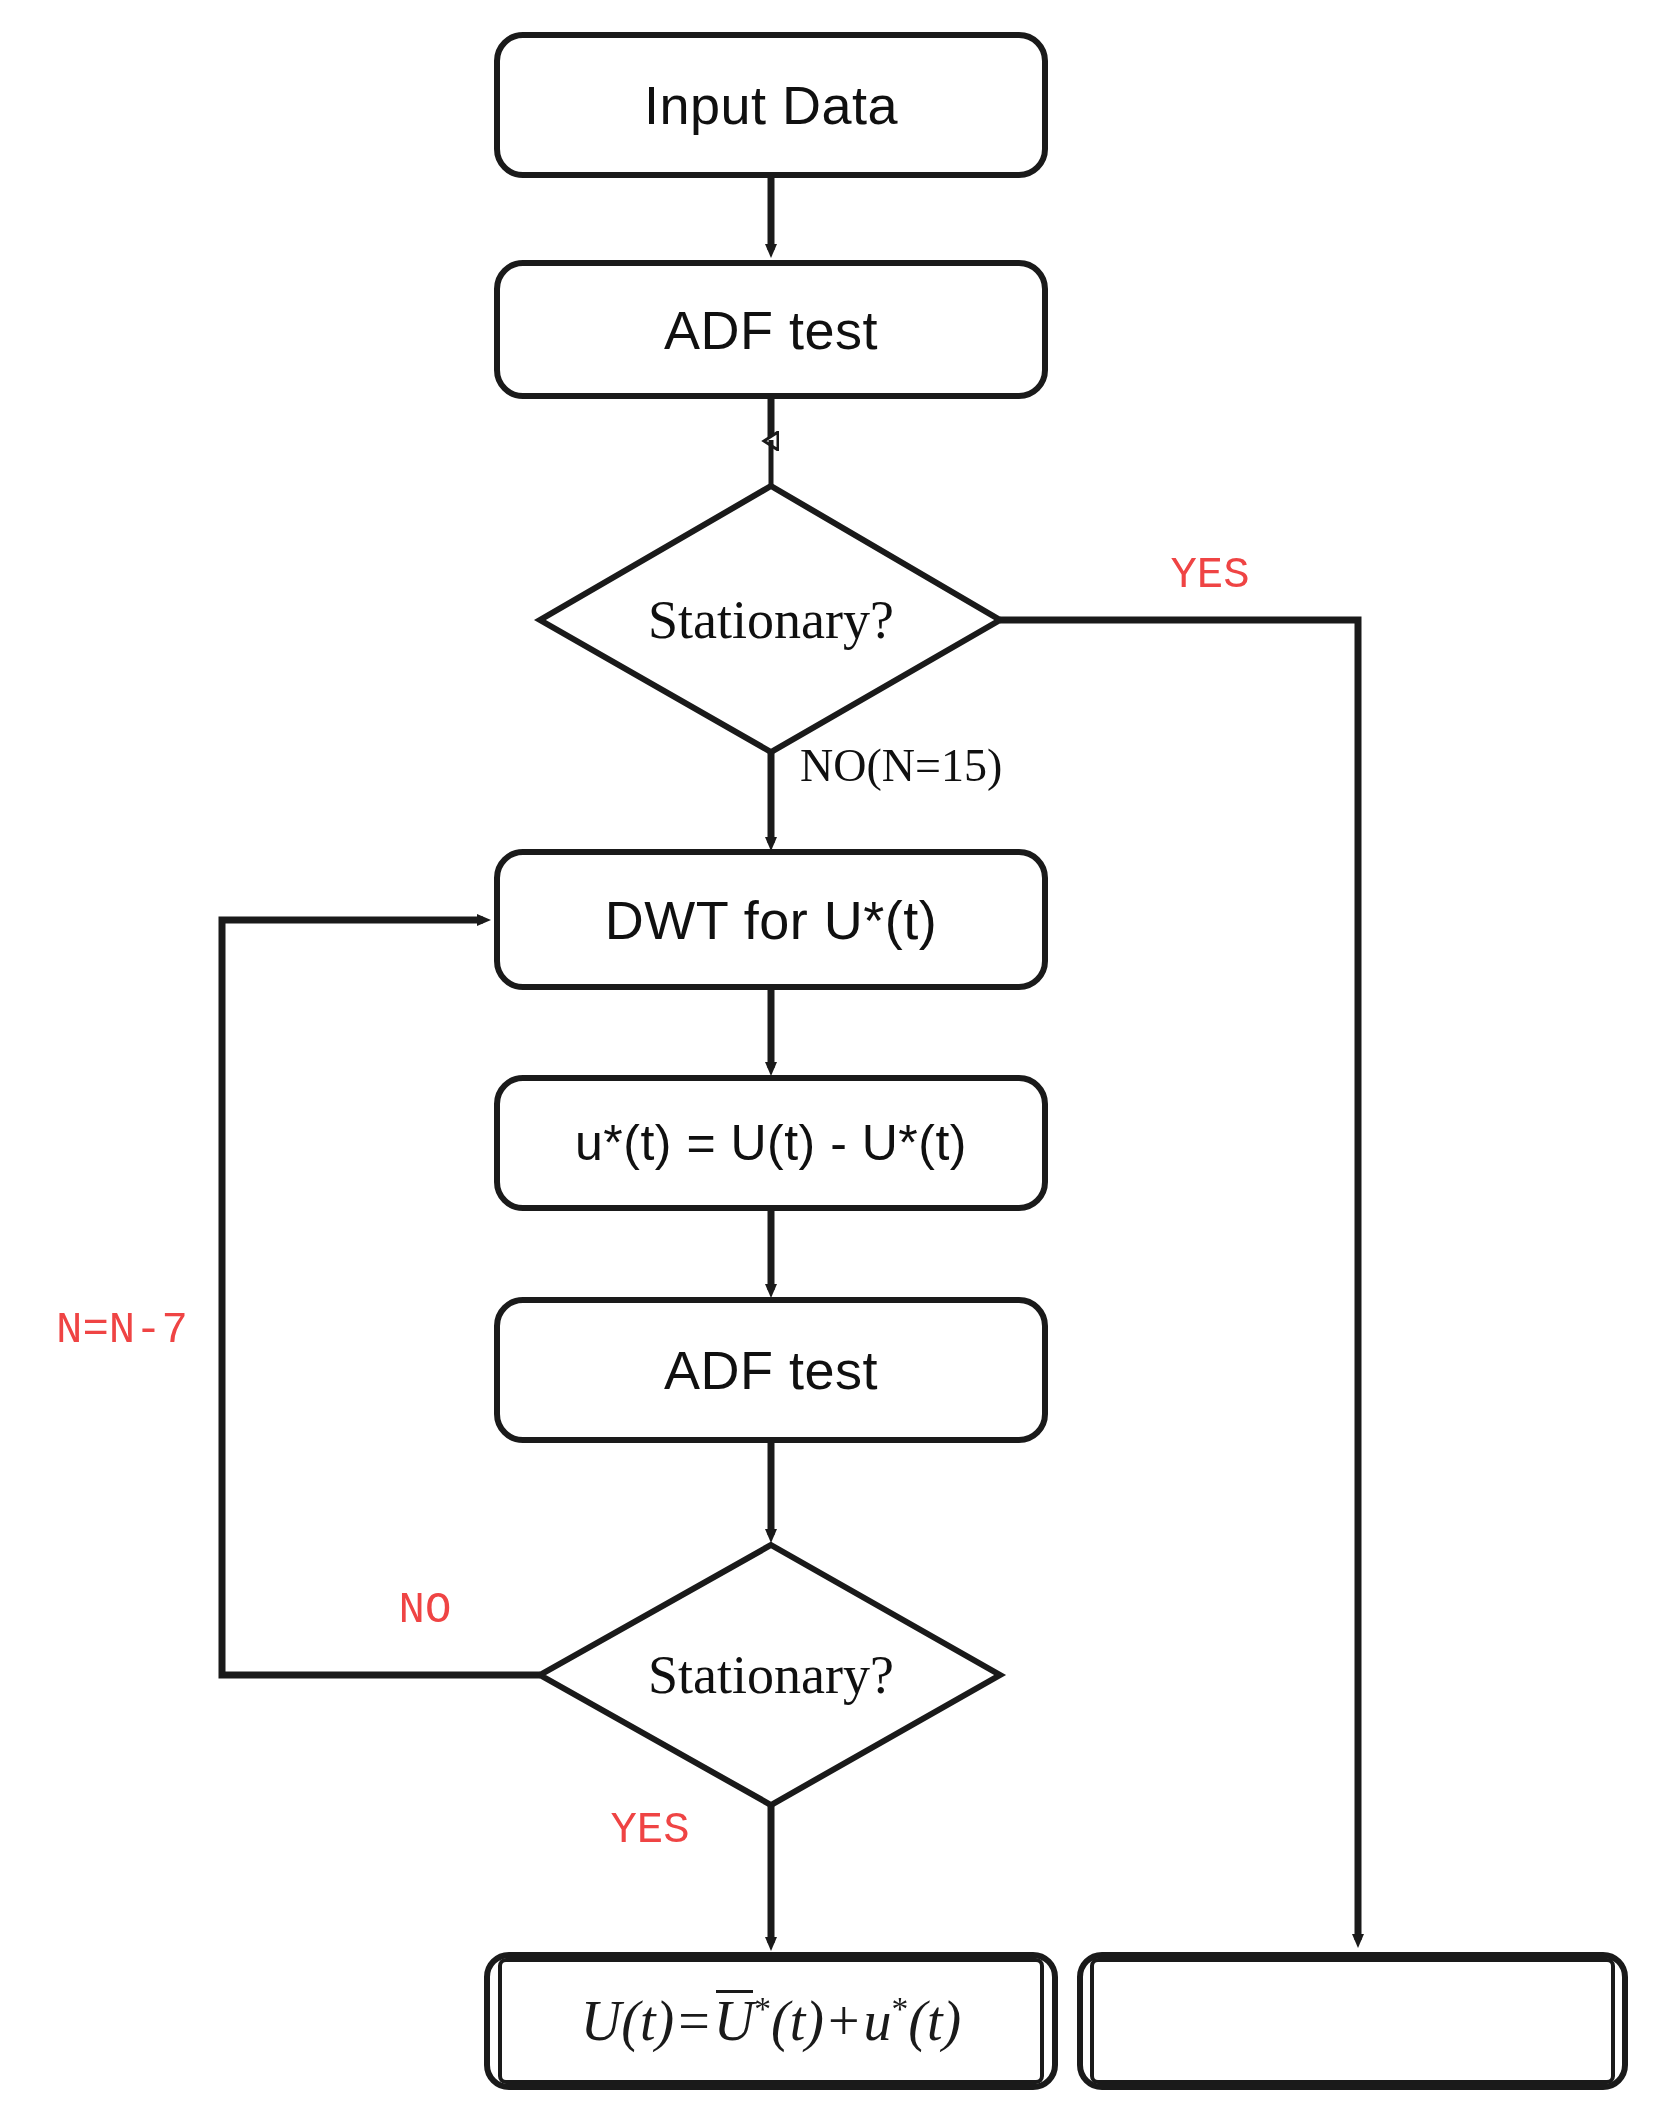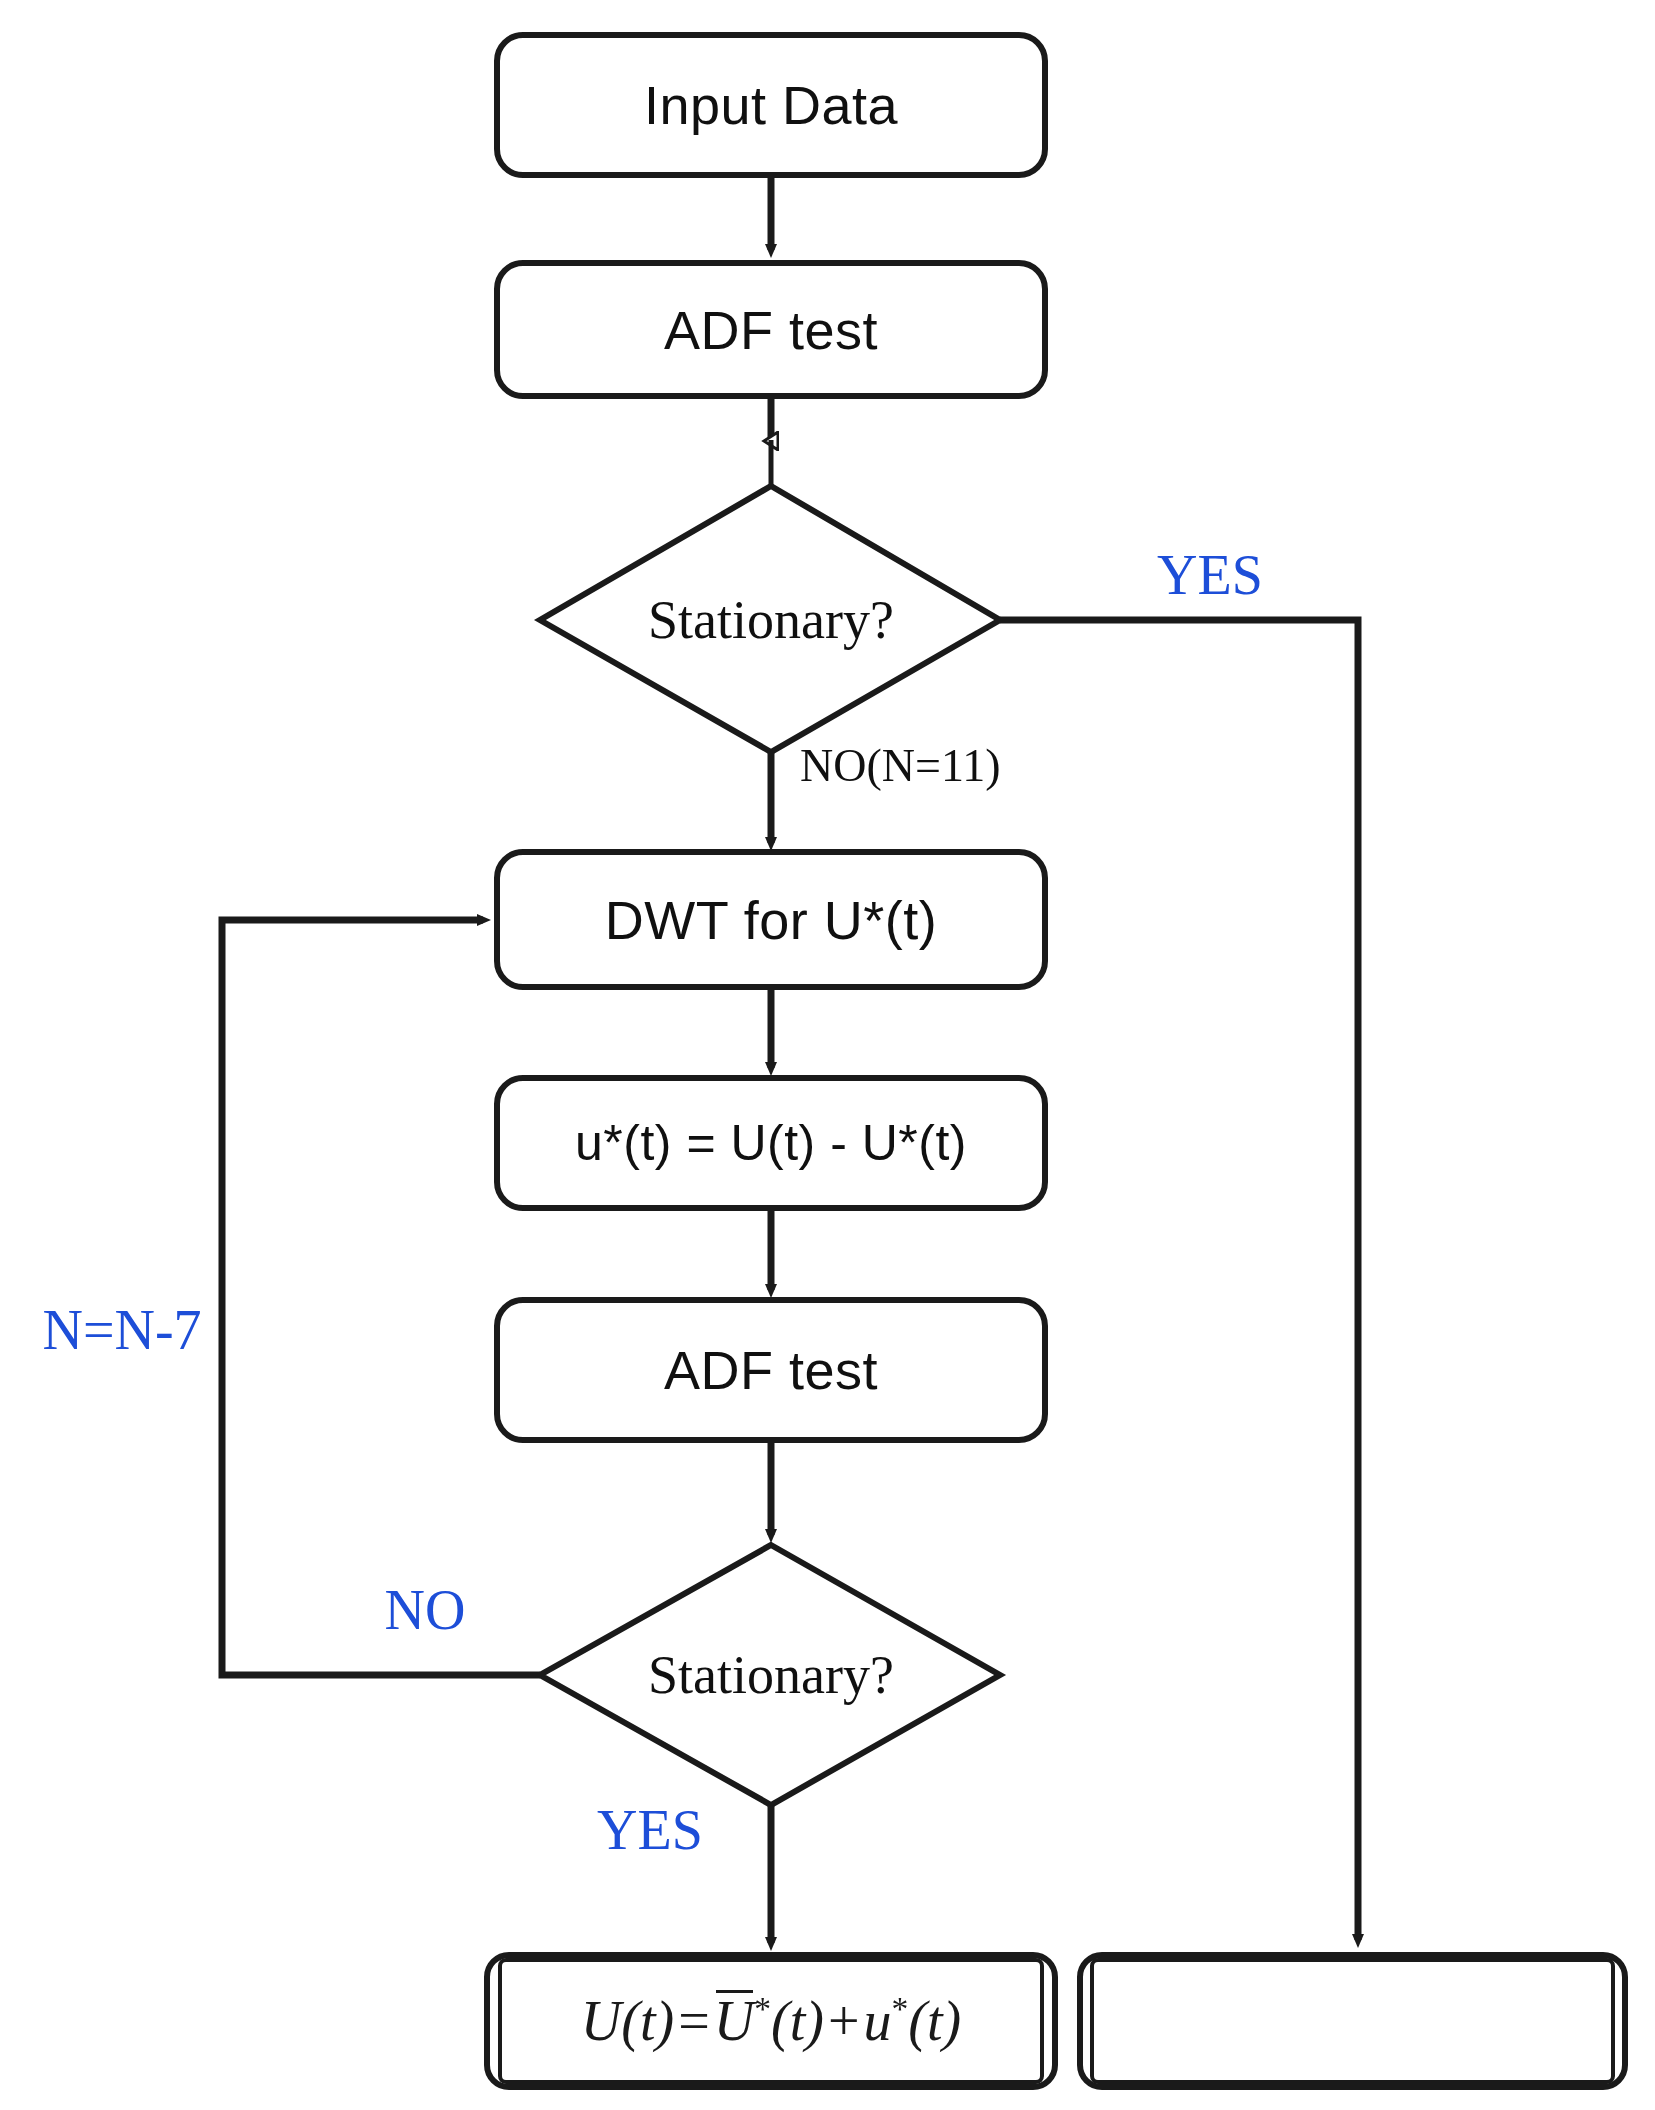--- a/index.html
+++ b/index.html
@@ -42,23 +42,23 @@
   .dec-label {
     font-family: "Liberation Serif", serif;
     font-size: 54px;
   }
   .edge-label-serif {
     font-family: "Liberation Serif", serif;
     font-size: 46px;
     color: #101010;
   }
   .edge-label-sans {
-    font-family: Liberation Serif, serif;
-    font-size: 56px;
-    color: #1d4ed8;
+    font-family: Liberation Mono, monospace;
+    font-size: 44px;
+    color: #ef4444;
   }
   .math-label {
     font-family: Liberation Serif, serif;
     font-style: italic;
     font-size: 56px;
     color: #1a1a1a;
     letter-spacing: 0px;
   }
   .math-label .up {
     font-style: italic;
@@ -155,21 +155,21 @@
 
   <div class="node-label dec-label" style="left:540px; top:1625px; width:462px; height:100px;">Stationary?</div>
 
   <div class="node-label" style="left:487px; top:1955px; width:568px; height:132px;" title="U(t) = U*(t) + u*(t)">
     <span class="math-label"><span class="up">U</span>(<span class="up">t</span>)<span class="op">=</span><span class="ovl"><span class="up">U</span></span><span class="sup">*</span>(<span class="up">t</span>)<span class="op">+</span><span class="up">u</span><span class="sup">*</span>(<span class="up">t</span>)</span>
   </div>
 
 
   <div class="node-label edge-label-sans" style="left:1100px; top:545px; width:220px; height:60px;">YES</div>
 
-  <div class="node-label edge-label-serif" style="left:800px; top:735px; width:300px; height:60px; justify-content:flex-start;">NO(N=11)</div>
+  <div class="node-label edge-label-serif" style="left:800px; top:735px; width:300px; height:60px; justify-content:flex-start;">NO(N=15)</div>
 
   <div class="node-label edge-label-sans" style="left:22px; top:1300px; width:200px; height:60px;">N=N-7</div>
 
   <div class="node-label edge-label-sans" style="left:355px; top:1580px; width:140px; height:60px;">NO</div>
 
   <div class="node-label edge-label-sans" style="left:580px; top:1800px; width:140px; height:60px;">YES</div>
 
 </div>
 
 </body></html>

